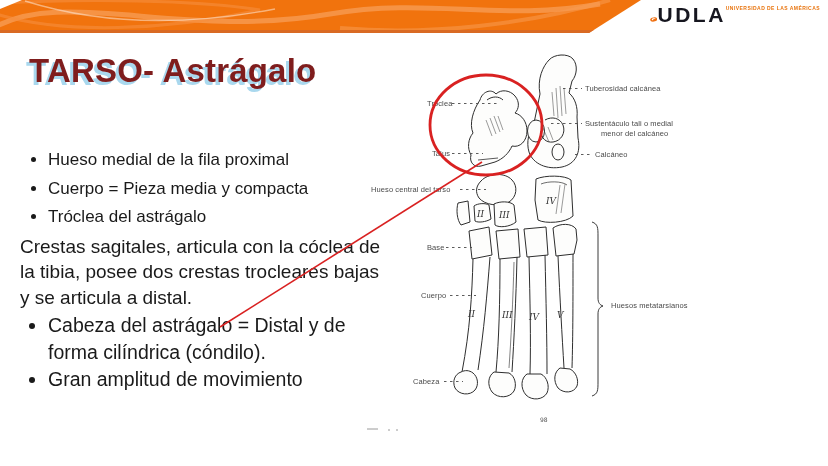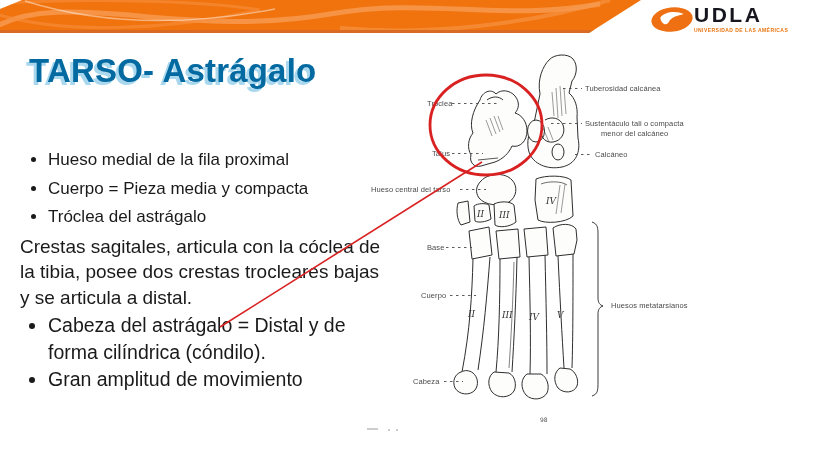--- a/index.html
+++ b/index.html
@@ -26,33 +26,33 @@
     position:absolute; left:0; top:0; z-index:3;
     width:0; height:0;
     border-top:9px solid #ffffff;
     border-right:22px solid transparent;
   }
   .logo {
     position:absolute; top:4px; left:650px; width:170px; height:32px; z-index:4;
     display:flex; align-items:flex-start;
   }
   .logo-icon { width:44px; height:27px; margin-top:2px; }
-  .logo-text-wrap { margin-left:0; display:flex; flex-direction:column; }
+  .logo-text-wrap { margin-left:0; display:flex; flex-direction:row; }
   .brand {
     font-size:21px; font-weight:800; color:#16161F; letter-spacing:2.5px;
     line-height:22px;
   }
   .brand-tagline {
     font-size:5px; font-weight:700; color:#E8740E; letter-spacing:0.45px;
     margin-top:1px; white-space:nowrap;
   }
   
   .slide-title {
     position:absolute; left:29px; top:52px;
-    font-size:33px; font-weight:bold; color:#0369a1;
+    font-size:33px; font-weight:bold; color:#7f1d1d;
     text-shadow:-3px 3px 0 #A9D8EE;
     letter-spacing:0.2px;
   }
   
   .body-text { color:#1A1A1A; }
   ul.bullets { list-style:disc; }
   .bullets-top {
     position:absolute; left:22px; top:146px; width:375px;
     padding-left:26px; font-size:17px; line-height:28.5px;
   }
@@ -214,21 +214,21 @@
   </g>
 </svg>
 
 <span class="diagram-label" style="left:427px; top:99px;">Tróclea</span>
 <span class="diagram-label" style="left:432px; top:149px;">Talus</span>
 <span class="diagram-label" style="left:371px; top:185px;">Hueso central del tarso</span>
 <span class="diagram-label" style="left:427px; top:243px;">Base</span>
 <span class="diagram-label" style="left:421px; top:291px;">Cuerpo</span>
 <span class="diagram-label" style="left:413px; top:377px;">Cabeza</span>
 <span class="diagram-label" style="left:585px; top:84px;">Tuberosidad calcánea</span>
-<span class="diagram-label" style="left:585px; top:119px;">Sustentáculo tali o compacta</span>
+<span class="diagram-label" style="left:585px; top:119px;">Sustentáculo tali o medial</span>
 <span class="diagram-label" style="left:601px; top:128.5px;">menor del calcáneo</span>
 <span class="diagram-label" style="left:595px; top:150px;">Calcáneo</span>
 <span class="diagram-label" style="left:611px; top:301px;">Huesos metatarsianos</span>
 <span class="page-mark">98</span>
 
 <svg class="annotation-layer" width="828" height="466" viewBox="0 0 828 466">
   <ellipse cx="486" cy="125" rx="56" ry="50" fill="none" stroke="#D92121" stroke-width="2.8"></ellipse>
   <line x1="482" y1="162" x2="220" y2="327" stroke="#D92121" stroke-width="1.6"></line>
 </svg>
 

